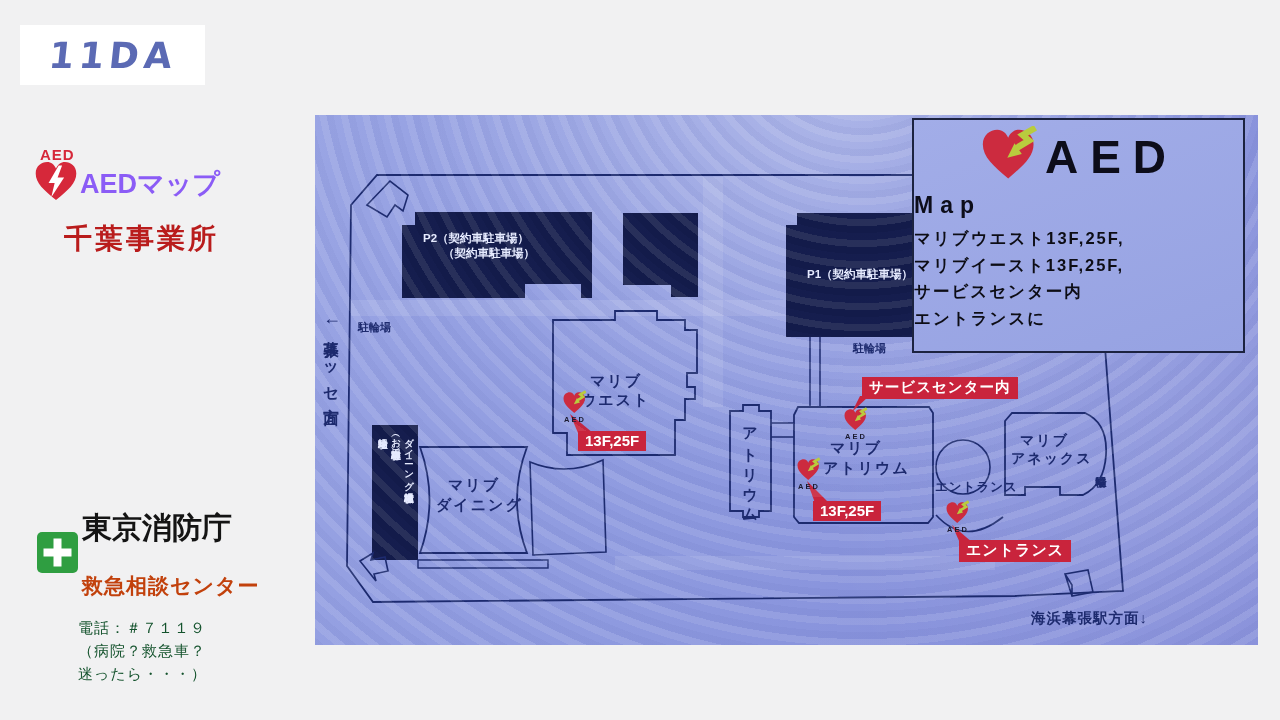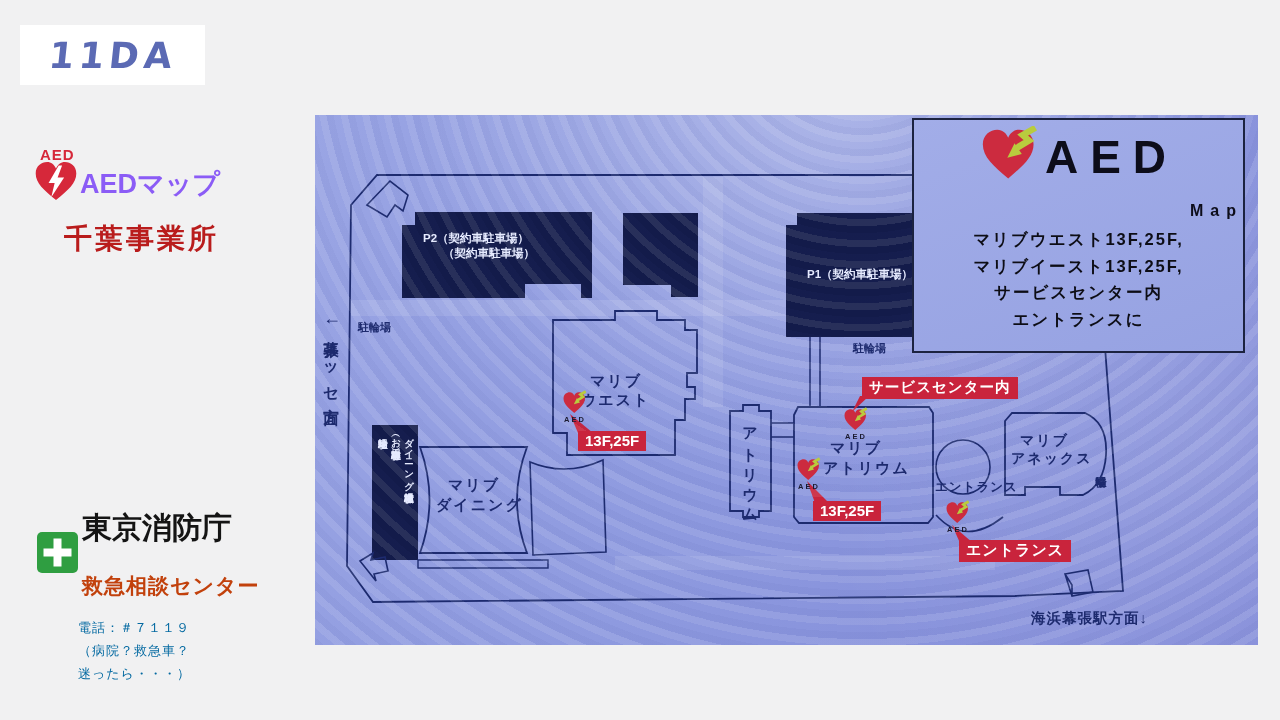--- a/index.html
+++ b/index.html
@@ -13,21 +13,21 @@
     display:flex;align-items:center;justify-content:center;}
   .logo-text{font-family:"DejaVu Sans",sans-serif;font-weight:800;font-size:36px;color:#5b6ab4;
     letter-spacing:5px;transform:skewX(-6deg);}
   .aed-tag{position:absolute;left:40px;top:146px;color:#d6283a;font-weight:bold;font-size:15px;letter-spacing:1px;}
   .header-heart{position:absolute;left:33px;top:159px;}
   .header-title{position:absolute;left:80px;top:166px;font-size:27px;font-weight:bold;color:#8b5cf6;}
   .header-sub{position:absolute;left:64px;top:220px;font-size:28px;font-weight:bold;color:#b91c1c;letter-spacing:3px;}
   .fd-icon{position:absolute;left:37px;top:532px;}
   .fd-org{position:absolute;left:82px;top:508px;font-size:30px;font-weight:bold;color:#141414;}
   .fd-sub{position:absolute;left:82px;top:572px;font-size:21px;font-weight:bold;color:#c2410c;letter-spacing:1px;}
-  .fd-phone{position:absolute;left:78px;top:616px;font-size:13px;color:#0369a1;line-height:23px;letter-spacing:1px;}
+  .fd-phone{position:absolute;left:78px;top:616px;font-size:15px;color:#14532d;line-height:23px;letter-spacing:1px;}
   
   .map{position:absolute;left:315px;top:115px;width:943px;height:530px;overflow:hidden;
     background:
       radial-gradient(circle at 55% -8%, rgba(255,255,255,0.28), rgba(255,255,255,0) 55%),
       radial-gradient(circle at 96% 62%, rgba(255,255,255,0.16), rgba(255,255,255,0) 42%),
       linear-gradient(115deg,#9aa5e4 0%,#8e9adf 45%,#8089d8 100%);}
   .moire{position:absolute;inset:0;pointer-events:none;
     background:repeating-radial-gradient(circle at 58% -20%, rgba(255,255,255,0.09) 0 7px,
       rgba(255,255,255,0) 7px 14px, rgba(60,70,150,0.05) 14px 21px);}
   .map svg.plan{position:absolute;left:0;top:0;}
@@ -37,22 +37,22 @@
   .bldg{font-size:15px;letter-spacing:2px;}
   .redbox{position:absolute;background:#c9243c;color:#ffffff;font-weight:bold;white-space:nowrap;
     padding:1px 7px 2px 7px;}
   .aed-cap{position:absolute;color:#1b1b30;font-weight:bold;font-size:7.5px;letter-spacing:2px;text-align:center;width:26px;}
   .marker{position:absolute;}
   
   .legend{position:absolute;left:597px;top:3px;width:333px;height:235px;
     background:linear-gradient(160deg,#a2ade8,#96a2e2);border:2px solid #1c2340;box-sizing:border-box;}
   .legend-head{display:flex;align-items:center;justify-content:center;margin-top:6px;}
   .legend-aed{font-size:46px;font-weight:800;color:#0d0d1a;letter-spacing:12px;margin-left:4px;}
-  .legend-map{text-align:right;font-size:16px;font-weight:bold;color:#0d0d1a;letter-spacing:7px;margin-top:14px;}
-  .legend-lines{margin-top:6px;text-align:center;font-size:16.5px;font-weight:bold;color:#0d0d15;
+  .legend-map{text-align:left;font-size:23px;font-weight:bold;color:#0d0d1a;letter-spacing:7px;margin-top:4px;}
+  .legend-lines{margin-top:6px;text-align:left;font-size:16.5px;font-weight:bold;color:#0d0d15;
     letter-spacing:2px;line-height:26.5px;}
 </style>
 </head>
 <body>
 
 <div class="logo-box">
   <span class="logo-text">11DA</span>
 </div>
 
 <div class="aed-tag">AED</div>

